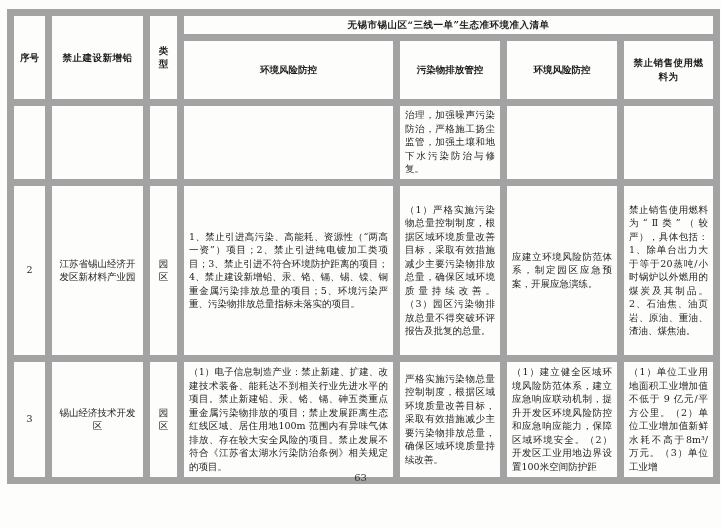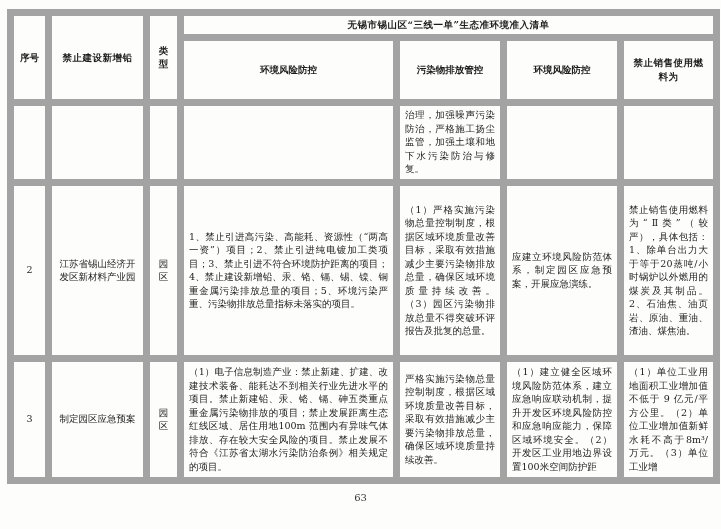--- a/index.html
+++ b/index.html
@@ -33,21 +33,21 @@
   .r-head{height:65px;}
   .r-head td{line-height:22px;}
   .row-a{height:80px;margin-top:16px;}
   .row-b{height:176px;}
   .row-c{height:122px;}
   td.title-cell{font-size:10px;letter-spacing:0.5px;}
   td[data-name="col-header-unit-name"]{padding:2px 13px;letter-spacing:0.5px;}
   td[data-name="col-header-resource"]{padding:2px 9px;letter-spacing:0.5px;line-height:27px;}
   td.top{vertical-align:top;}
   .page-number{
-    position:absolute;left:0;top:492px;width:721px;
+    position:absolute;left:0;top:472px;width:721px;
     text-align:center;font-size:10px;color:#3a3a3a;
   }
 </style>
 </head>
 <body>
 
 <div class="sheet" data-name="scanned-document-page">
 
   <table class="grid" data-name="eco-env-access-table">
     <colgroup>
@@ -88,21 +88,21 @@
         <td class="c" data-name="cell-unit-name">江苏省锡山经济开发区新材料产业园</td>
         <td class="c" data-name="cell-type">园区</td>
         <td class="j" data-name="cell-spatial">1、禁止引进高污染、高能耗、资源性（“两高一资”）项目；2、禁止引进纯电镀加工类项目；3、禁止引进不符合环境防护距离的项目；4、禁止建设新增铅、汞、铬、镉、锡、镍、铜重金属污染排放总量的项目；5、环境污染严重、污染物排放总量指标未落实的项目。</td>
         <td class="j" data-name="cell-pollutant">（1）严格实施污染物总量控制制度，根据区域环境质量改善目标，采取有效措施减少主要污染物排放总量，确保区域环境质量持续改善。（3）园区污染物排放总量不得突破环评报告及批复的总量。</td>
         <td class="j" data-name="cell-risk">应建立环境风险防范体系，制定园区应急预案，开展应急演练。</td>
         <td class="j" data-name="cell-resource">禁止销售使用燃料为“Ⅱ类”（较严），具体包括：1、除单台出力大于等于20蒸吨/小时锅炉以外燃用的煤炭及其制品。2、石油焦、油页岩、原油、重油、渣油、煤焦油。</td>
       </tr>
 
       <tr class="row-c" data-name="table-row-3">
         <td class="c" data-name="cell-seq">3</td>
-        <td class="c" data-name="cell-unit-name">制定园区应急预案</td>
+        <td class="c" data-name="cell-unit-name">锡山经济技术开发区</td>
         <td class="c" data-name="cell-type">园区</td>
         <td class="j" data-name="cell-spatial">（1）电子信息制造产业：禁止新建、扩建、改建技术装备、能耗达不到相关行业先进水平的项目。禁止新建铅、汞、铬、镉、砷五类重点重金属污染物排放的项目；禁止发展距离生态红线区域、居住用地100m 范围内有异味气体排放、存在较大安全风险的项目。禁止发展不符合《江苏省太湖水污染防治条例》相关规定的项目。</td>
         <td class="j" data-name="cell-pollutant">严格实施污染物总量控制制度，根据区域环境质量改善目标，采取有效措施减少主要污染物排放总量，确保区域环境质量持续改善。</td>
         <td class="j" data-name="cell-risk">（1）建立健全区域环境风险防范体系，建立应急响应联动机制，提升开发区环境风险防控和应急响应能力，保障区域环境安全。（2）开发区工业用地边界设置100米空间防护距</td>
         <td class="j" data-name="cell-resource">（1）单位工业用地面积工业增加值不低于 9 亿元/平方公里。（2）单位工业增加值新鲜水耗不高于8m³/万元。（3）单位工业增</td>
       </tr>
     </tbody>
   </table>
 
   <div class="page-number" data-name="page-number">63</div>

